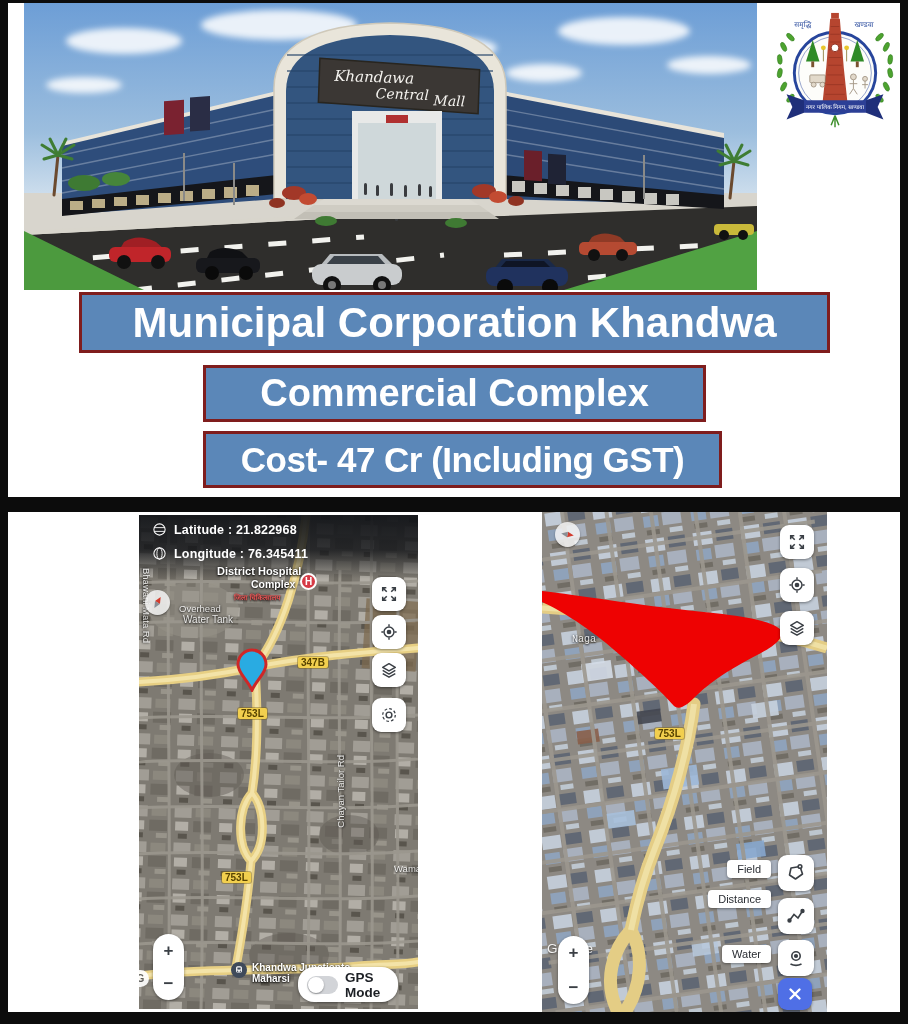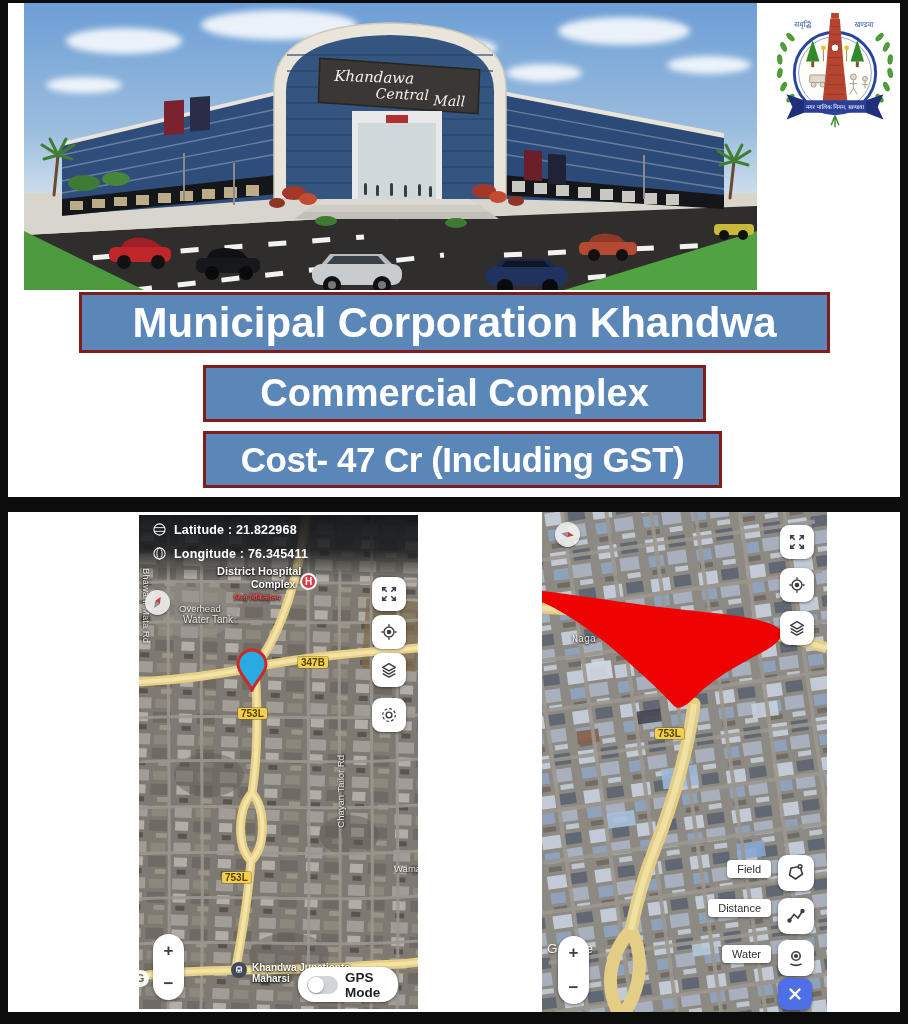--- a/index.html
+++ b/index.html
@@ -595,21 +595,21 @@
         </svg>
       </div>
 
       <div class="pill-label" style="right:56px;top:348px;">Field</div>
       <div class="mbtn" style="right:13px;top:343px;width:36px;height:36px;">
         <svg width="20" height="20" viewBox="0 0 20 20" fill="none" stroke="#3a3f45" stroke-width="1.6" stroke-linejoin="round">
           <path d="M5,5 L14,3.5 L16.5,11 L9.5,16 L3.5,12 Z"></path>
             <circle cx="14" cy="3.5" r="1.8" fill="#fff"></circle>
         </svg>
       </div>
-      <div class="pill-label" style="right:56px;top:387px;text-align:right;">Distance</div>
+      <div class="pill-label" style="right:56px;top:378px;text-align:right;">Distance</div>
       <div class="mbtn" style="right:13px;top:386px;width:36px;height:36px;">
         <svg width="20" height="20" viewBox="0 0 20 20" fill="none" stroke="#3a3f45" stroke-width="1.6">
           <path d="M3.5,14.5 L8,8.5 L12,12 L16.5,5"></path>
           <circle cx="3.5" cy="14.5" r="1.4" fill="#3a3f45"></circle>
             <circle cx="16.5" cy="5" r="1.4" fill="#3a3f45"></circle>
         </svg>
       </div>
       <div class="pill-label" style="right:56px;top:433px;">Water</div>
       <div class="mbtn" style="right:13px;top:428px;width:36px;height:36px;">
         <svg width="20" height="20" viewBox="0 0 20 20" fill="none" stroke="#3a3f45" stroke-width="1.6">

